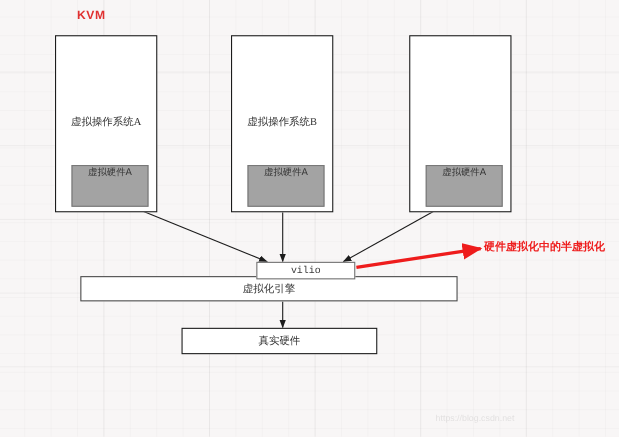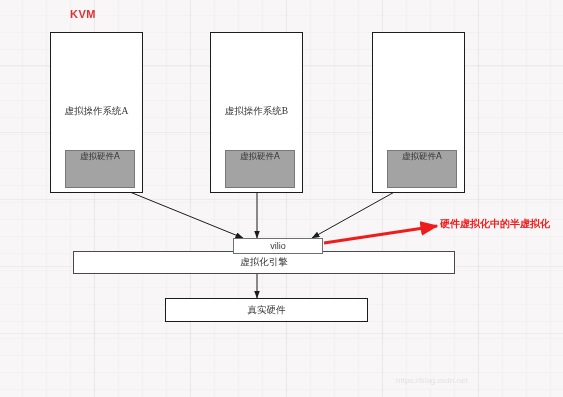--- a/index.html
+++ b/index.html
@@ -92,46 +92,46 @@
     border: 1px solid #707070;
     background: #ffffff;
     display: flex;
     align-items: center;
     justify-content: center;
     z-index: 5;
   }
   .virtio-label {
     font-size: 9px;
     color: #3a3a3a;
-    font-family: Liberation Sans, sans-serif;
+    font-family: Liberation Mono, monospace;
   }
   .engine-box {
     position: absolute;
     box-sizing: border-box;
     left: 73px;
     top: 251px;
-    width: 382px;
+    width: 343px;
     height: 23px;
     border: 1px solid #4a4a4a;
     background: #ffffff;
     display: flex;
     align-items: center;
     justify-content: center;
   }
   .engine-label {
     font-size: 9.5px;
     color: #333333;
     font-family: "DejaVu Sans", sans-serif;
   }
   .hardware-box {
     position: absolute;
     box-sizing: border-box;
     left: 165px;
     top: 298px;
-    width: 203px;
+    width: 178px;
     height: 24px;
     border: 1px solid #1c1c1c;
     background: #ffffff;
     display: flex;
     align-items: center;
     justify-content: center;
   }
   .hardware-label {
     font-size: 9.5px;
     color: #333333;

